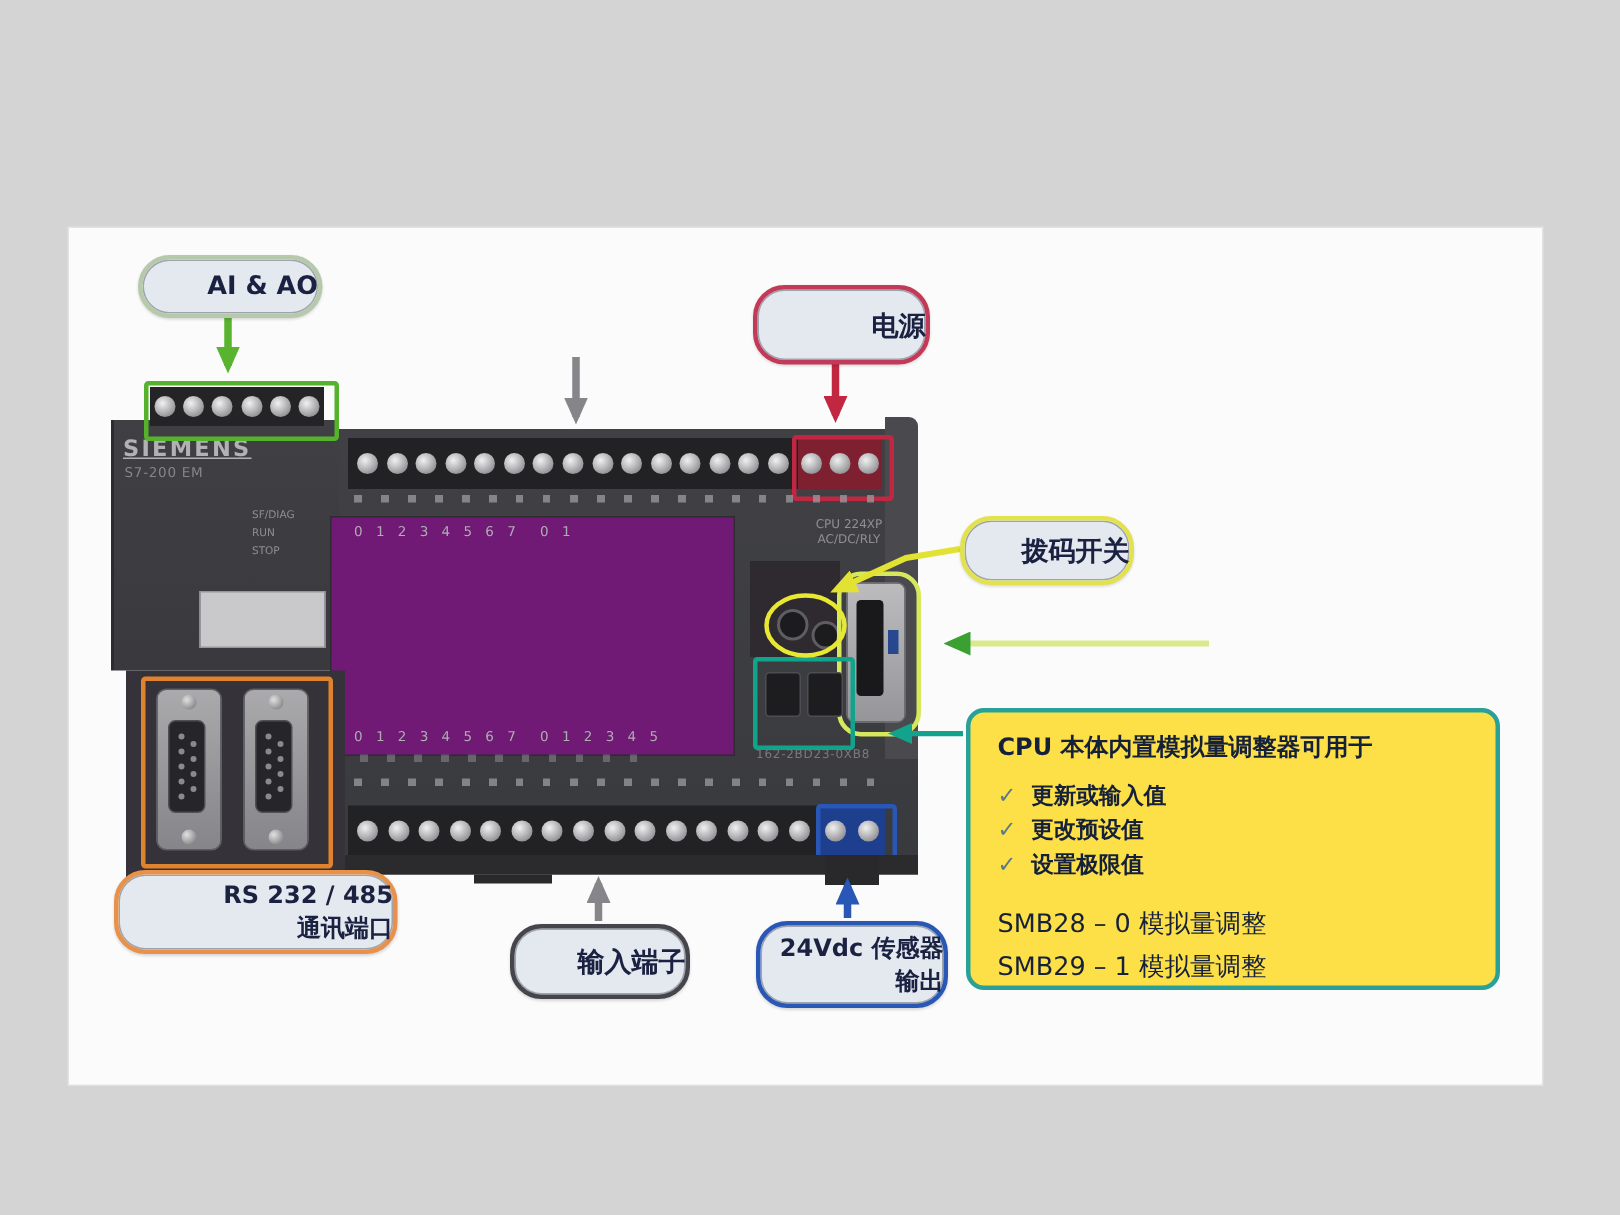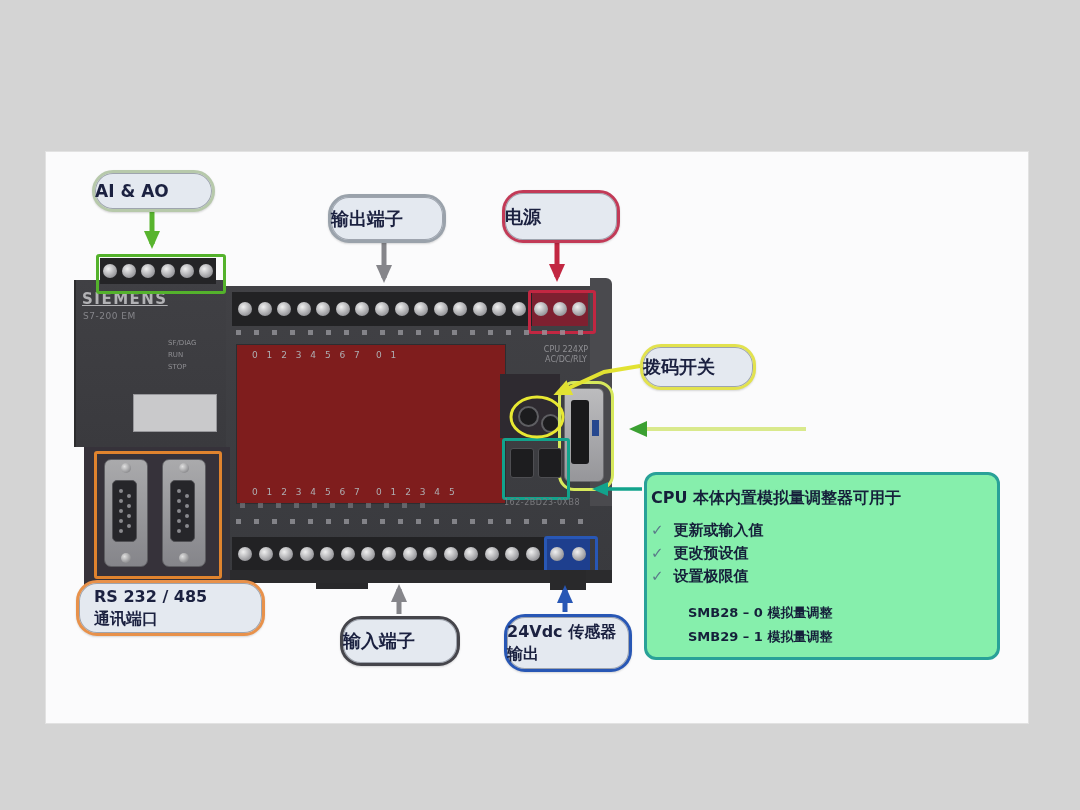--- a/index.html
+++ b/index.html
@@ -22,21 +22,21 @@
   #cpu-body{left:224px;top:286px;width:388px;height:297px;background:linear-gradient(180deg,#414145,#393a3e);}
   #right-ridge{left:590px;top:278px;width:22px;height:228px;background:#4a4a4e;border-radius:0 6px 0 0;}
   .tstrip{background:#222224;display:flex;align-items:center;}
   #top-strip{left:232px;top:292px;width:300px;height:34px;}
   #top-strip .row,#bot-strip .row{display:flex;justify-content:space-between;width:100%;padding:0 6px;}
   .screw{width:14px;height:14px;border-radius:50%;background:radial-gradient(circle at 38% 35%,#f0f0f0,#98989c 70%,#7c7c80);}
   #pwr-zone{left:532px;top:292px;width:56px;height:34px;background:#7e2030;display:flex;align-items:center;justify-content:space-around;}
   #bot-strip{left:232px;top:537px;width:314px;height:33px;}
   #sensor-zone{left:546px;top:538px;width:44px;height:32px;background:#1e3f8e;display:flex;align-items:center;justify-content:space-around;}
   .dashrow{height:5px;background:repeating-linear-gradient(90deg,#9a9aa0 0 5px,transparent 5px 18px);opacity:.75;}
-  #door{left:236px;top:344px;width:270px;height:160px;background:#7f1d1d;box-shadow:inset 0 0 0 1px #2d2d30;}
+  #door{left:220px;top:344px;width:270px;height:160px;background:#701a75;box-shadow:inset 0 0 0 1px #2d2d30;}
   .digits{font-size:9px;letter-spacing:3px;color:#aeaeb2;white-space:nowrap;}
   #cpu-model{left:534px;top:345px;width:64px;text-align:center;font-size:8px;line-height:10px;color:#8f8f93;}
   #pot-recess{left:500px;top:374px;width:60px;height:64px;background:#2e2a30;}
   .pot{border-radius:50%;background:#1c1c1e;border:2px solid #5e5e62;}
   #exp-conn{left:564px;top:388px;width:38px;height:92px;background:linear-gradient(180deg,#bcbcbe,#96969a);border:1px solid #6a6a6e;border-radius:6px;}
   #exp-slot{left:571px;top:400px;width:18px;height:64px;background:#19191b;border-radius:3px;}
   #exp-chip{left:592px;top:420px;width:7px;height:16px;background:#27488f;}
   .adj{background:#1d1d1f;border:1px solid #4e4e52;border-radius:3px;}
   #order-no{left:504px;top:498px;font-size:8px;color:#7a7a7e;letter-spacing:.5px;}
   #base-bar{left:228px;top:570px;width:384px;height:13px;background:#2b2b2d;}
@@ -47,36 +47,36 @@
   .hl{position:absolute;border-radius:3px;}
   #hl-aiao{left:96px;top:254px;width:124px;height:34px;border:3px solid #54b22c;}
   #hl-power{left:528px;top:290px;width:62px;height:38px;border:3px solid #c22742;}
   #hl-comm{left:94px;top:451px;width:122px;height:122px;border:3px solid #e0832e;}
   #hl-adjusters{left:502px;top:438px;width:62px;height:56px;border:3px solid #12a38c;}
   #hl-sensor{left:544px;top:536px;width:48px;height:36px;border:3px solid #2857b5;}
   #hl-expconn{left:558px;top:381px;width:50px;height:104px;border:3px solid #d6e85c;border-radius:16px;}
   #aiao-strip{left:100px;top:258px;width:116px;height:26px;background:#242426;display:flex;align-items:center;justify-content:space-around;}
 
   
-  .callout{position:absolute;background:#e4e9f0;border-radius:21px;display:flex;flex-direction:column;align-items:flex-start;justify-content:center;font-weight:bold;color:#1b2140;text-align:center;box-shadow:inset 0 0 0 1px rgba(100,108,120,.55),0 1px 2px rgba(0,0,0,.15);}
+  .callout{position:absolute;background:#e4e9f0;border-radius:21px;display:flex;flex-direction:column;align-items:flex-end;justify-content:center;font-weight:bold;color:#1b2140;text-align:center;box-shadow:inset 0 0 0 1px rgba(100,108,120,.55),0 1px 2px rgba(0,0,0,.15);}
   #co-aiao{left:92px;top:170px;width:117px;height:36px;border:3px solid #b7c9ab;font-size:17px;}
   #co-output{left:328px;top:194px;width:112px;height:43px;border:3px solid #9aa2ab;font-size:18px;}
   #co-power{left:502px;top:190px;width:112px;height:47px;border:3px solid #c23a57;font-size:18px;}
   #co-dip{left:640px;top:344px;width:110px;height:40px;border:3px solid #e2e24e;font-size:18px;}
   #co-exp{left:808px;top:406px;width:194px;height:46px;border:3px solid #c2d4a6;font-size:16px;}
   #co-rs{left:76px;top:580px;width:168px;height:50px;border:3px solid #e8914a;font-size:16px;line-height:1.4;padding-left:15px;}
   #co-input{left:340px;top:616px;width:114px;height:44px;border:3px solid #45454b;font-size:18px;}
   #co-sensor{left:504px;top:614px;width:122px;height:52px;border:3px solid #2857b5;font-size:16px;line-height:1.4;}
 
   
-  #cpu-note{position:absolute;left:644px;top:472px;width:356px;height:188px;background:#86efac;border:3px solid #29a198;border-radius:12px;box-sizing:border-box;padding:13px 4px;color:#15203a;}
+  #cpu-note{position:absolute;left:644px;top:472px;width:356px;height:188px;background:#fde047;border:3px solid #29a198;border-radius:12px;box-sizing:border-box;padding:13px 18px;color:#15203a;}
   #cpu-note .title{font-weight:bold;font-size:16px;margin-bottom:12px;}
   #cpu-note .item{font-size:15px;font-weight:600;margin:4px 0;display:flex;gap:10px;}
   #cpu-note .tick{color:#5a7a8a;font-weight:bold;}
-  #cpu-note .note{font-size:13px;font-weight:700;margin-top:6px;margin-left:37px;}
+  #cpu-note .note{font-size:17px;font-weight:400;margin-top:6px;}
   #cpu-note .gap{height:8px;}
 
   svg#wires{position:absolute;left:0;top:0;pointer-events:none;}
 </style>
 </head>
 <body>
 
 <div id="stage">
   <div id="panel" class="abs"></div>
 
@@ -258,23 +258,20 @@
     <path d="M642,489 L596,489" stroke="#12a38c" stroke-width="3.5" fill="none" marker-end="url(#m-teal)"></path>
     <path d="M151,610 L151,592" stroke="#e8873a" stroke-width="5" fill="none" marker-end="url(#m-orange)"></path>
     <path d="M399,614 L399,589" stroke="#85858a" stroke-width="5" fill="none" marker-end="url(#m-gray)"></path>
     <path d="M565,612 L565,590" stroke="#2857b5" stroke-width="5" fill="none" marker-end="url(#m-blue)"></path>
     <ellipse cx="537" cy="417" rx="26" ry="20" stroke="#e8e832" stroke-width="3" fill="none"></ellipse>
   </svg>
 
   <div id="co-aiao" class="callout">
       <span>AI &amp; AO</span>
     </div>
-  <div id="co-output" class="callout">
-      <span>输出端子</span>
-    </div>
   <div id="co-dip" class="callout">
       <span>拨码开关</span>
     </div>
   <div id="co-power" class="callout">
       <span>电源</span>
     </div>
   <div id="co-rs" class="callout">
     <span>RS 232 / 485</span>
     <span>通讯端口</span>
   </div>

